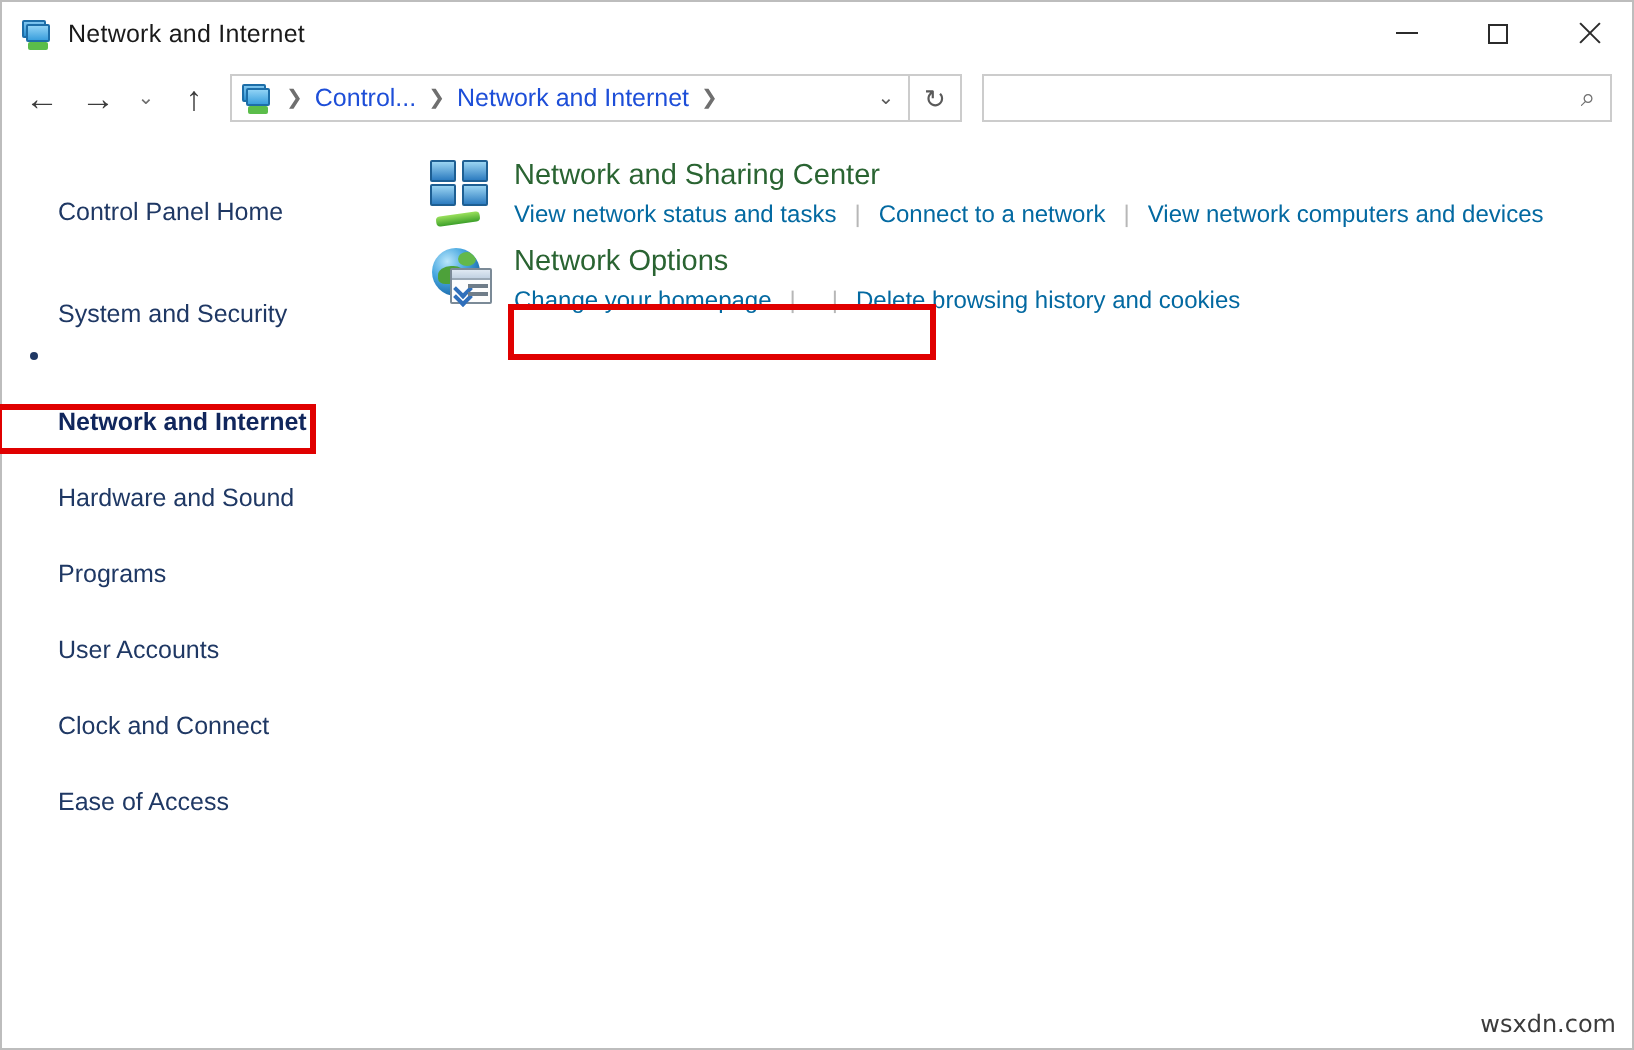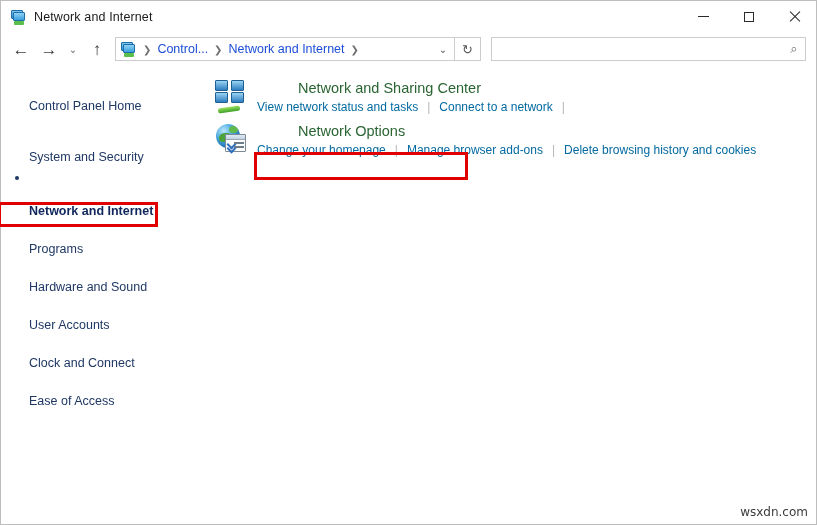--- a/index.html
+++ b/index.html
@@ -247,21 +247,20 @@
     position: relative;
     flex: 0 0 auto;
   }
   .cat-body { padding-top: 0; }
   .cat-title {
     font-size: 14.5px;
     color: #2a6432;
     line-height: 20px;
     cursor: default;
     display: inline-block;
-    margin-left: 41px;
   }
   .cat-title.highlight {
     position: relative;
   }
   .cat-links {
     display: flex;
     align-items: center;
     margin-top: 2px;
   }
   .cat-link {
@@ -481,24 +480,24 @@
         <span>Control Panel Home</span>
       </div>
       <div class="side-item">
         <span>System and Security</span>
       </div>
       <div class="side-item selected">
         <span class="bullet"></span>
         <span>Network and Internet</span>
       </div>
       <div class="side-item">
+        <span>Hardware and Sound</span>
+      </div>
+      <div class="side-item">
         <span>Programs</span>
-      </div>
-      <div class="side-item">
-        <span>Hardware and Sound</span>
       </div>
       <div class="side-item">
         <span>User Accounts</span>
       </div>
       <div class="side-item">
         <span>Clock and Connect</span>
       </div>
       <div class="side-item">
         <span>Ease of Access</span>
       </div>
@@ -516,20 +515,21 @@
             <div class="cable"></div>
           </div>
         </div>
         <div class="cat-body">
           <div class="cat-title highlight">Network and Sharing Center</div>
           <div class="cat-links">
             <span class="cat-link">View network status and tasks</span>
             <span class="link-sep">|</span>
             <span class="cat-link">Connect to a network</span>
             <span class="link-sep">|</span>
+            <span class="cat-link">View network computers and devices</span>
           </div>
         </div>
       </div>
 
       <div class="category">
         <div class="cat-icon">
           <div class="icon-ie">
             <div class="globe"></div>
             <div class="card">
               <div class="bar"></div>
@@ -538,21 +538,20 @@
               <div class="chk c2"></div>
                 <div class="l l2"></div>
             </div>
           </div>
         </div>
         <div class="cat-body">
           <div class="cat-title">Network Options</div>
           <div class="cat-links">
             <span class="cat-link">Change your homepage</span>
             <span class="link-sep">|</span>
-            <span class="cat-link">Manage browser add-ons</span>
             <span class="link-sep">|</span>
             <span class="cat-link">Delete browsing history and cookies</span>
           </div>
         </div>
       </div>
 
     </div>
 
     <div class="redbox" id="redbox-sidebar"></div>
     <div class="redbox" id="redbox-nsc"></div>

